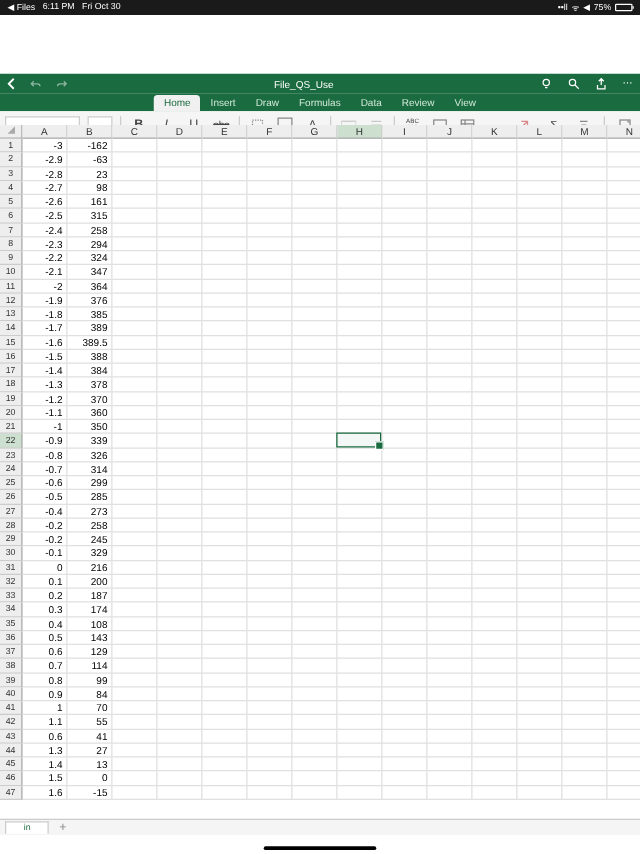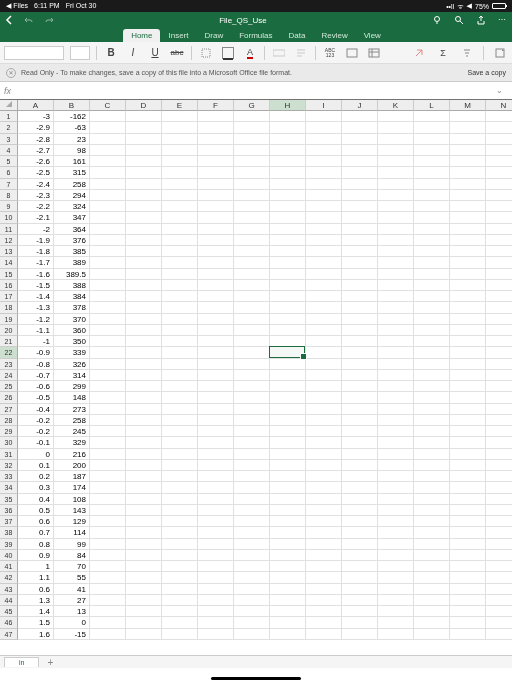--- a/index.html
+++ b/index.html
@@ -7,21 +7,21 @@
 
 
 .status-bar { height:12px; background:#1a1a1a; color:#fff; font-size:7px; display:flex; align-items:center; padding:0 6px; justify-content:space-between; }
 .status-left { display:flex; gap:6px; }
 .status-right { display:flex; gap:3px; align-items:center; }
 .battery { width:14px; height:6px; border:1px solid #fff; border-radius:1px; position:relative; }
 .battery::after { content:""; position:absolute; right:-2px; top:1px; width:1px; height:2px; background:#fff; }
 .battery-fill { background:#fff; height:100%; width:75%; }
 
 
-.title-bar { height:16px; background:#1a6b3f; display:flex; align-items:center; justify-content:space-between; padding:0 4px; color:#fff; font-size:8px; }
+.title-bar { height:16px; background:#1a6b3f; display:flex; align-items:center; justify-content:space-between; padding:0 4px; color:#fff; font-size:8px;margin-top:47px; }
 .title-left { display:flex; gap:10px; align-items:center; }
 .title-right { display:flex; gap:12px; align-items:center; }
 .tbicon { width:10px; height:10px; display:inline-block; }
 
 
 .tabs { height:14px; background:#1a6b3f; display:flex; align-items:flex-end; justify-content:center; gap:0; }
 .tab { font-size:8px; color:#d0e8d8; padding:2px 8px; cursor:pointer; }
 .tab.active { background:#f0f0f0; color:#1a6b3f; border-radius:3px 3px 0 0;margin-top:12px; }
 
 
@@ -595,21 +595,21 @@
       <div class="cell"></div>
       <div class="cell"></div>
       <div class="cell"></div>
       <div class="cell"></div>
       <div class="cell"></div>
       <div class="cell"></div>
       <div class="cell"></div>
       <div class="cell"></div>
       <div class="rowhead">26</div>
       <div class="cell">-0.5</div>
-      <div class="cell">148</div>
+      <div class="cell">285</div>
       <div class="cell"></div>
       <div class="cell"></div>
       <div class="cell"></div>
       <div class="cell"></div>
       <div class="cell"></div>
       <div class="cell"></div>
       <div class="cell"></div>
       <div class="cell"></div>
       <div class="cell"></div>
       <div class="cell"></div>

